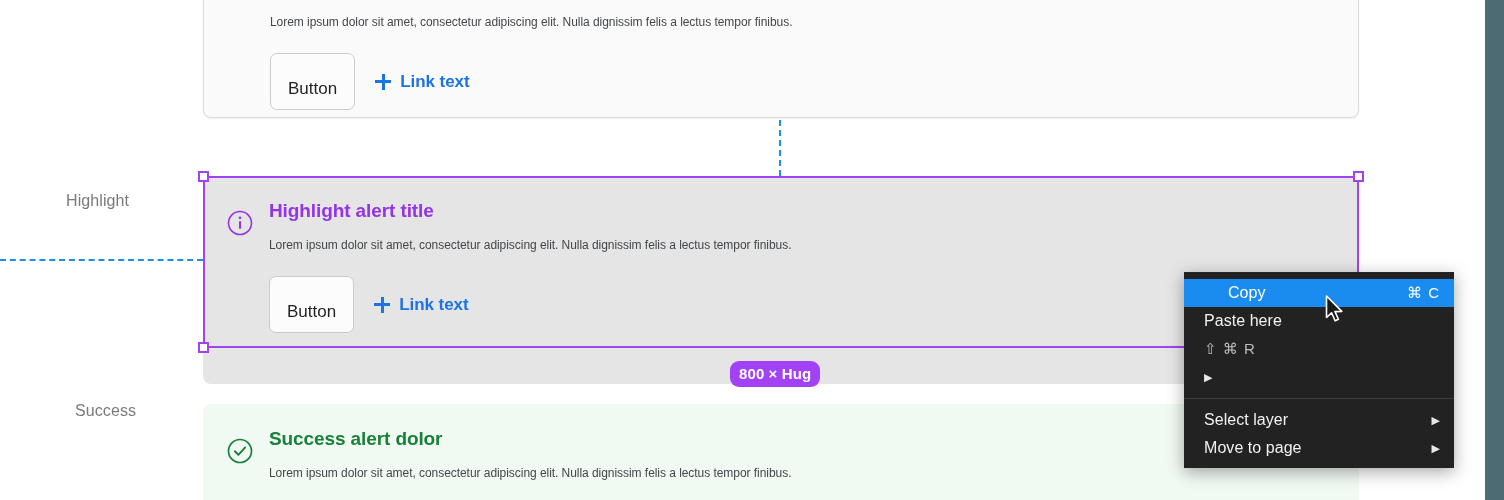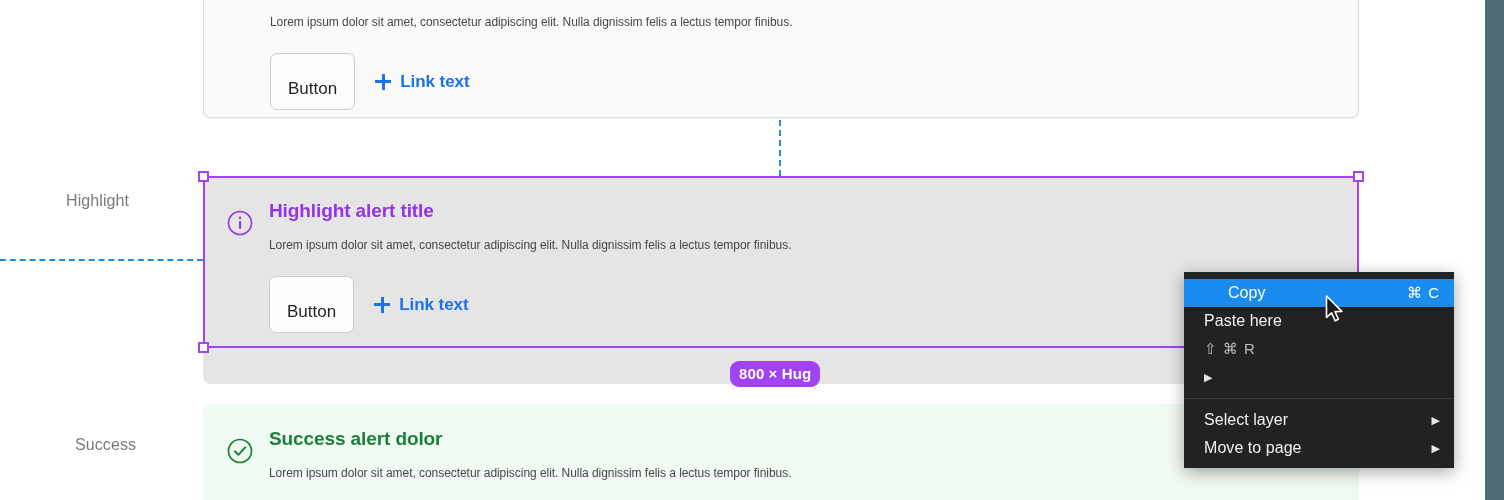--- a/index.html
+++ b/index.html
@@ -33,21 +33,21 @@
 
   
   .row-label {
     position: absolute;
     font-size: 16px;
     color: #7a7a7a;
     letter-spacing: 0.1px;
     white-space: nowrap;
   }
   .row-label.highlight { left: 66px; top: 192px; }
-  .row-label.success   { left: 75px; top: 436px; }
+  .row-label.success   { left: 75px; top: 402px; }
 
   
   .guide-v {
     position: absolute;
     left: 779px;
     top: 0;
     width: 0;
     height: 176px;
     border-left: 2px dashed #1e8fe8;
   }

